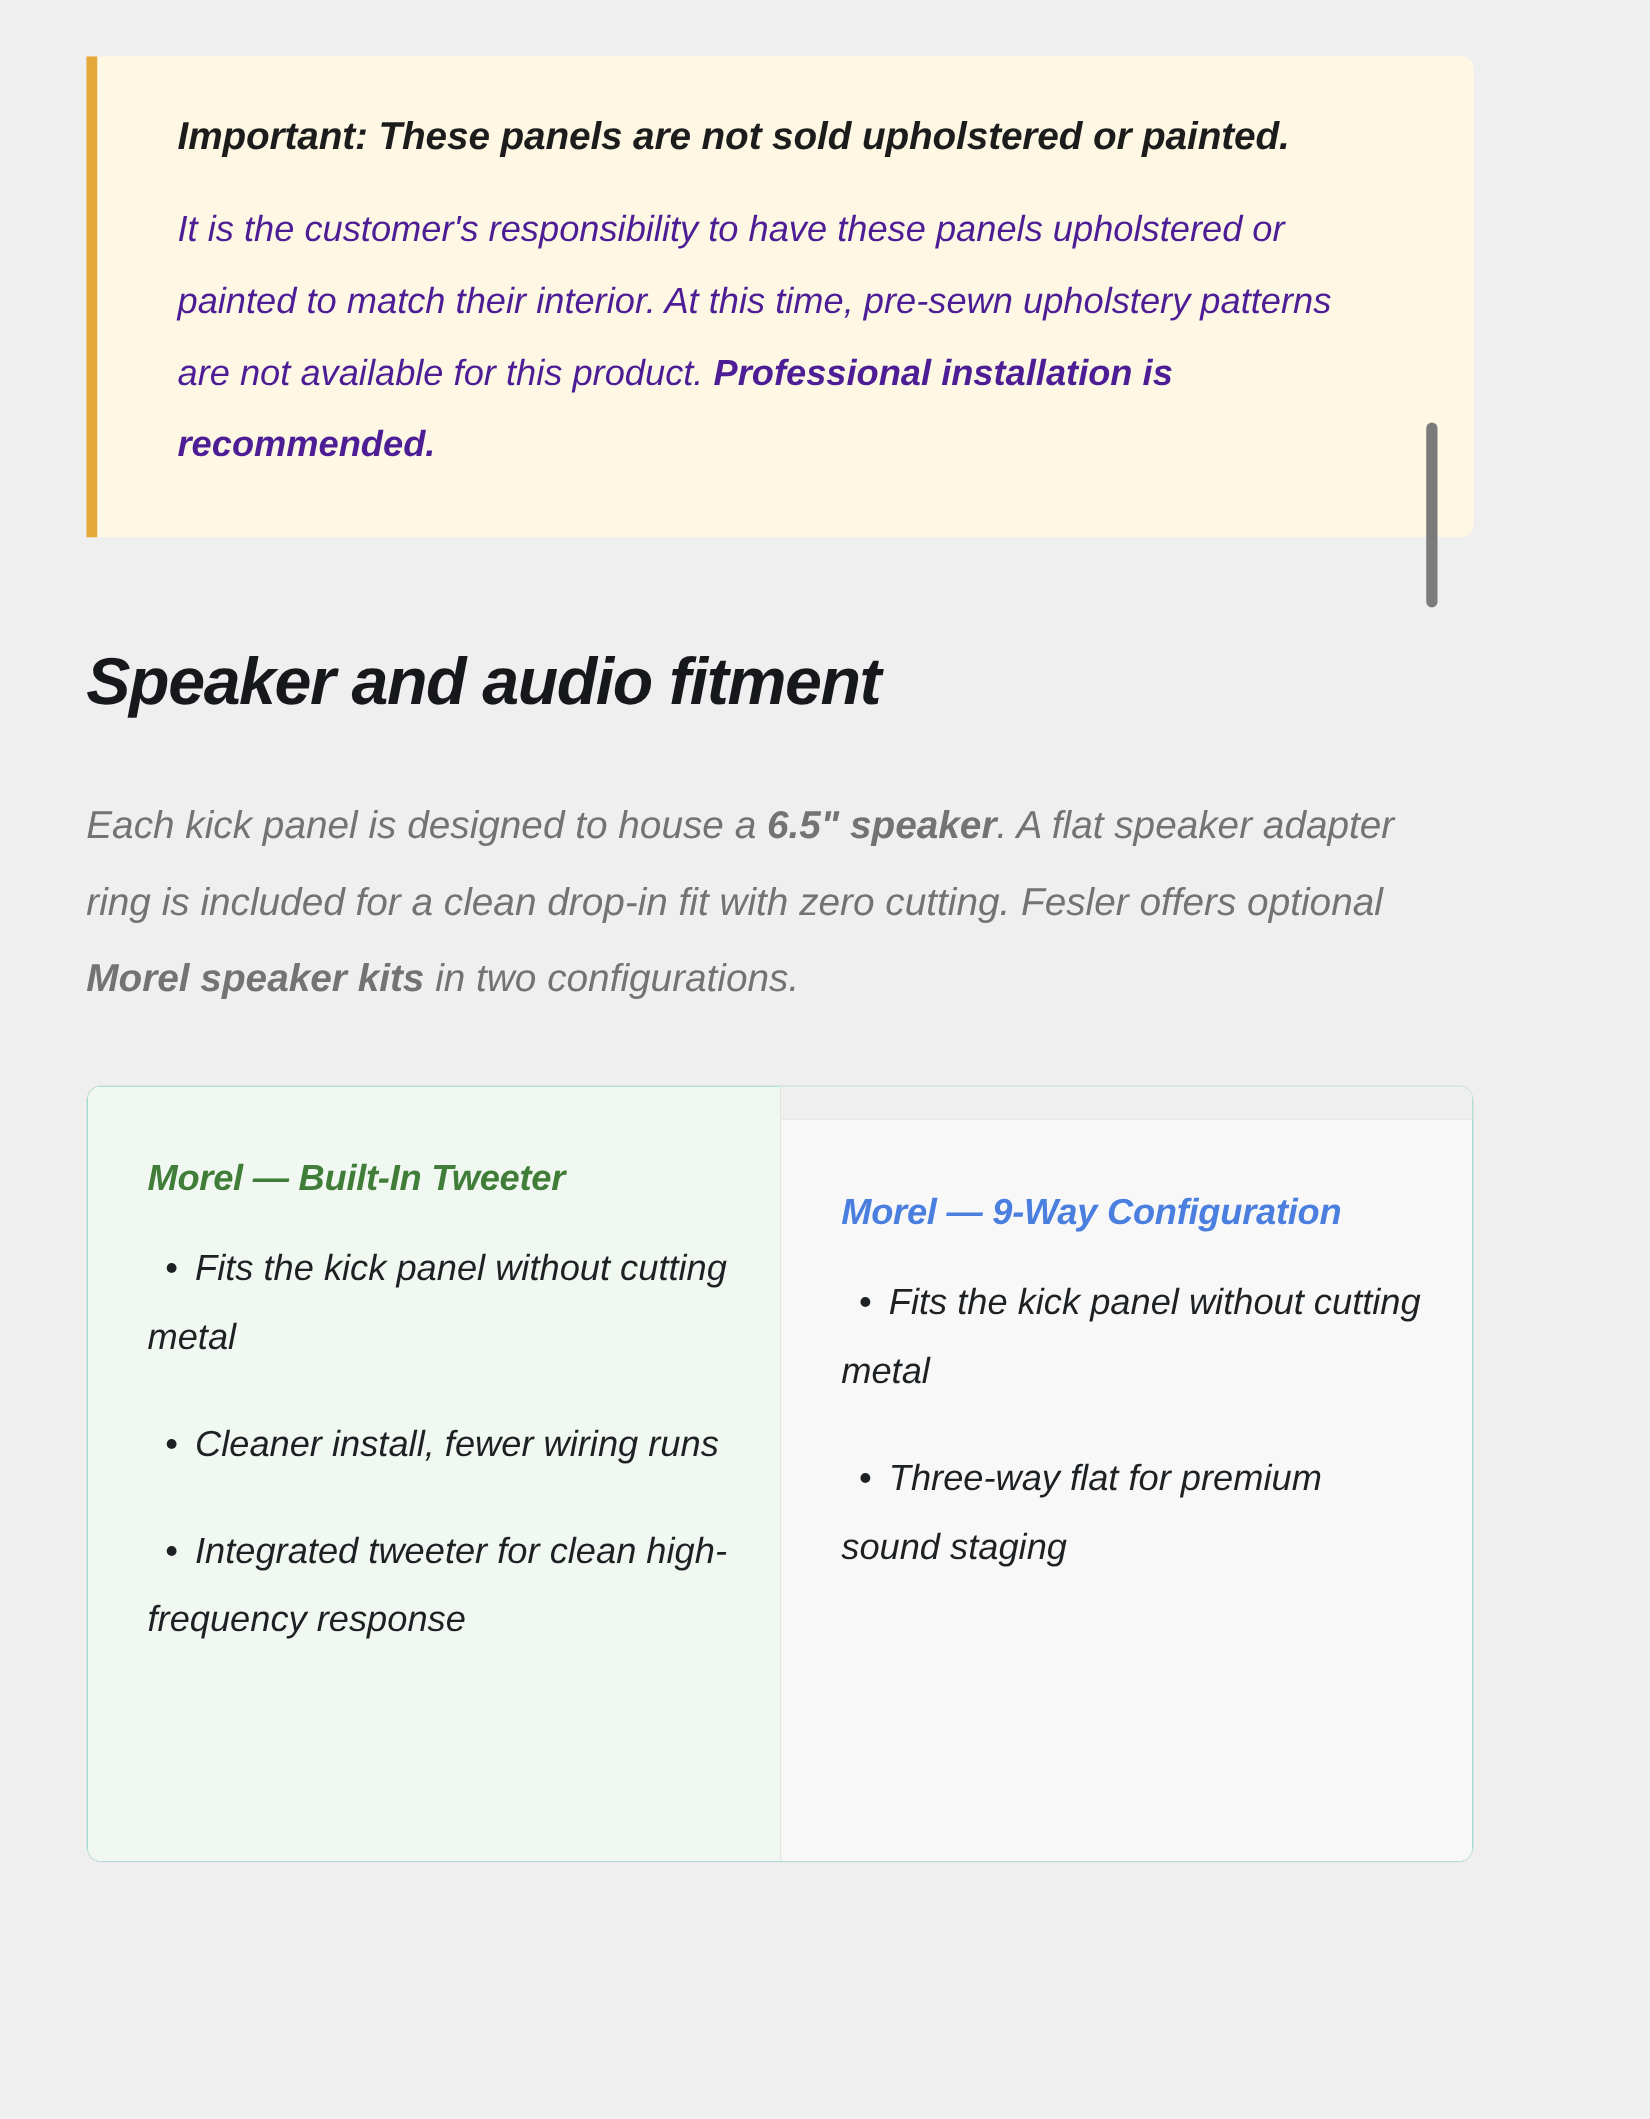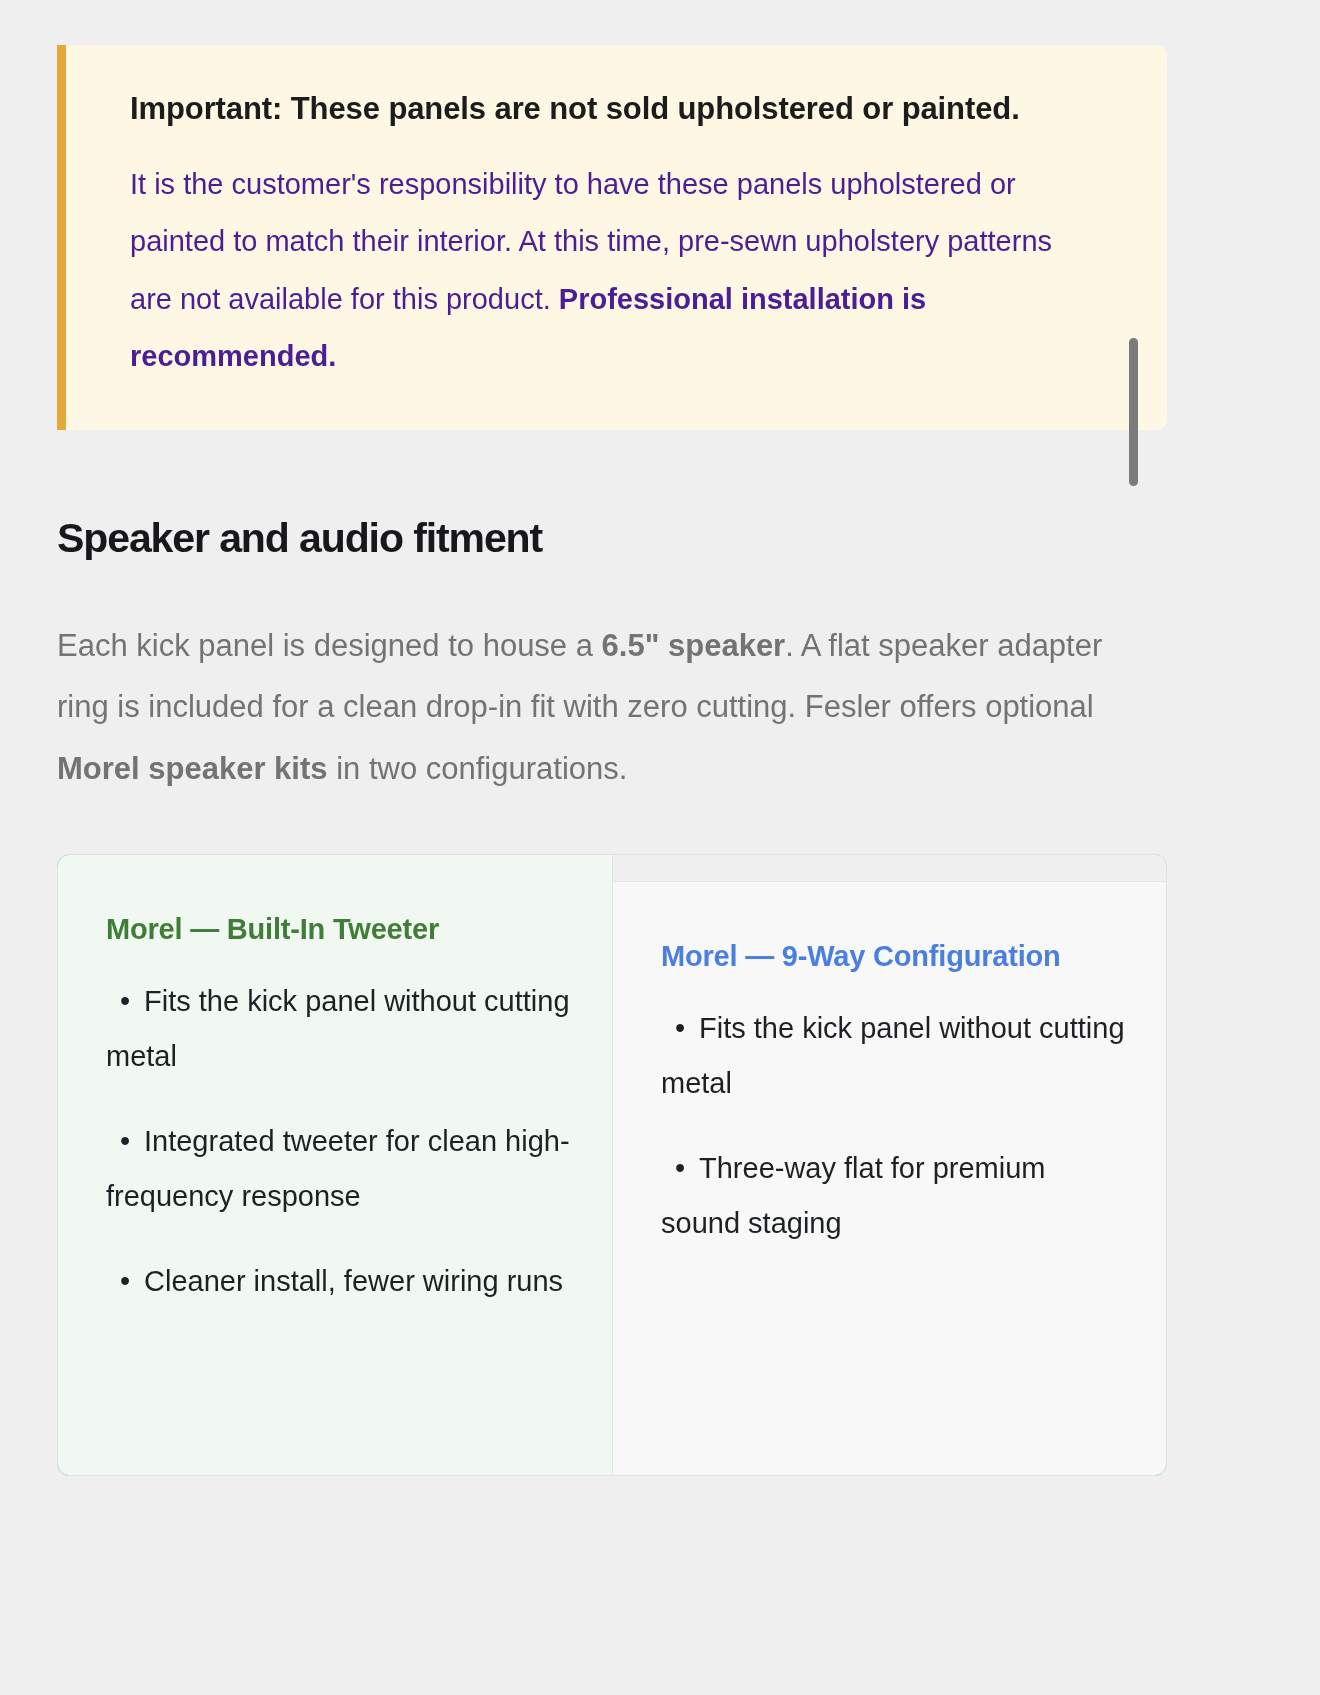--- a/index.html
+++ b/index.html
@@ -12,24 +12,25 @@
     height: 1695px;
     font-family: "Liberation Sans", sans-serif;
     color: #1C1C1C;
     overflow: hidden;
     position: relative;
   }
 
   .page {
     position: absolute;
     top: 0;
-    left: 0;
+    left: 12px;
     width: 1156px;
     height: 1695px;
     box-sizing: border-box;
+    font-style: italic;
   }
 
   .content {
     position: absolute;
     left: 57px;
     top: 0;
     width: 1110px;
   }
 
   
@@ -55,21 +56,21 @@
     font-weight: 400;
     line-height: 1.98;
     margin: 0;
     color: #4c1d95;
     max-width: 950px;
   }
   .callout-body b { font-weight: 700; }
 
   
   .section-heading {
-    font-size: 41px;
+    font-size: 53px;
     font-weight: 700;
     letter-spacing: -1.1px;
     line-height: 1.2;
     margin: 84px 0 0 0;
     color: #16181B;
   }
 
   
   .lead {
     font-size: 31px;
@@ -179,22 +180,22 @@
     <h2 class="section-heading">Speaker and audio fitment</h2>
 
     <p class="lead"><span>Each kick panel is designed to house a </span><b>6.5" speaker</b><span>. A flat speaker adapter ring is included for a clean drop-in fit with zero cutting. Fesler offers optional </span><b>Morel speaker kits</b><span> in two configurations.</span></p>
 
     <div class="compare">
 
       <div class="card card-left">
         <div class="card-title card-title-green">Morel — Built-In Tweeter</div>
         <ul class="bullets">
           <li><span class="dot">•</span><span>Fits the kick panel without cutting metal</span></li>
+          <li><span class="dot">•</span><span>Cleaner install, fewer wiring runs</span></li>
           <li><span class="dot">•</span><span>Integrated tweeter for clean high-frequency response</span></li>
-          <li><span class="dot">•</span><span>Cleaner install, fewer wiring runs</span></li>
         </ul>
       </div>
 
       <div class="card card-right">
         <div class="card-right-spacer"></div>
         <div class="card-right-inner">
           <div class="card-title card-title-blue">Morel — 9-Way Configuration</div>
           <ul class="bullets">
             <li><span class="dot">•</span><span>Fits the kick panel without cutting metal</span></li>
             <li><span class="dot">•</span><span>Three-way flat for premium sound staging</span></li>

